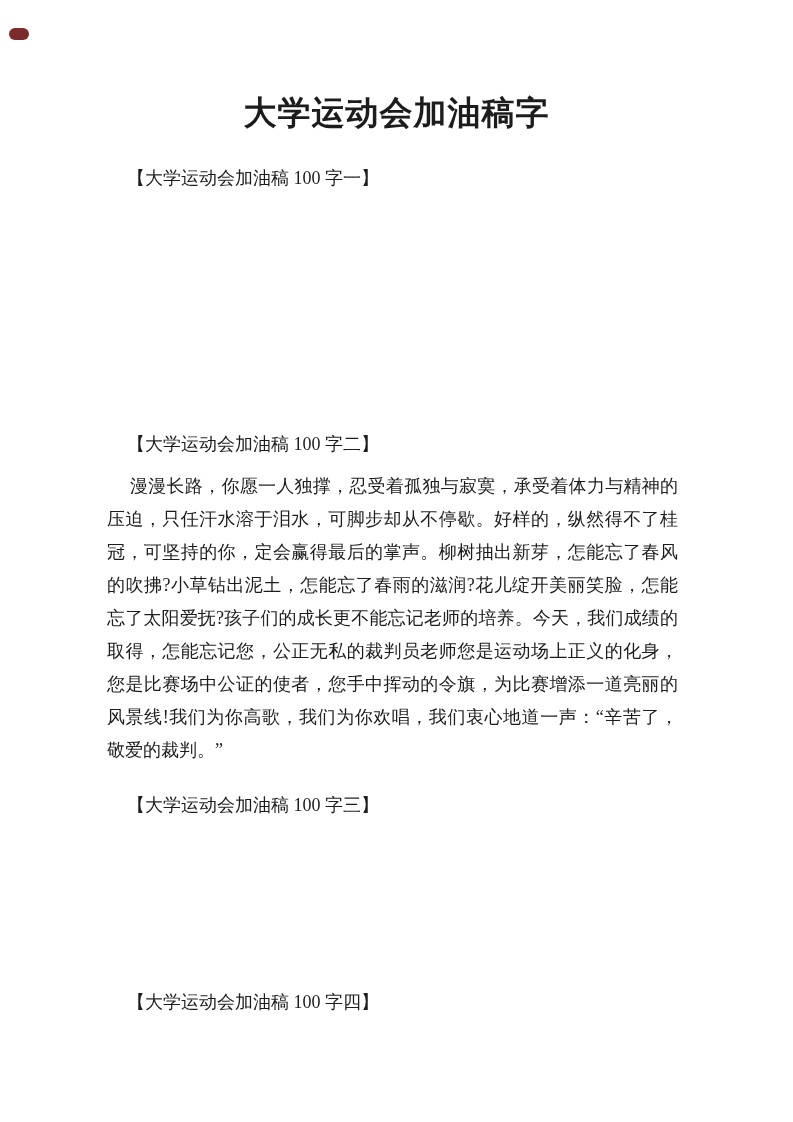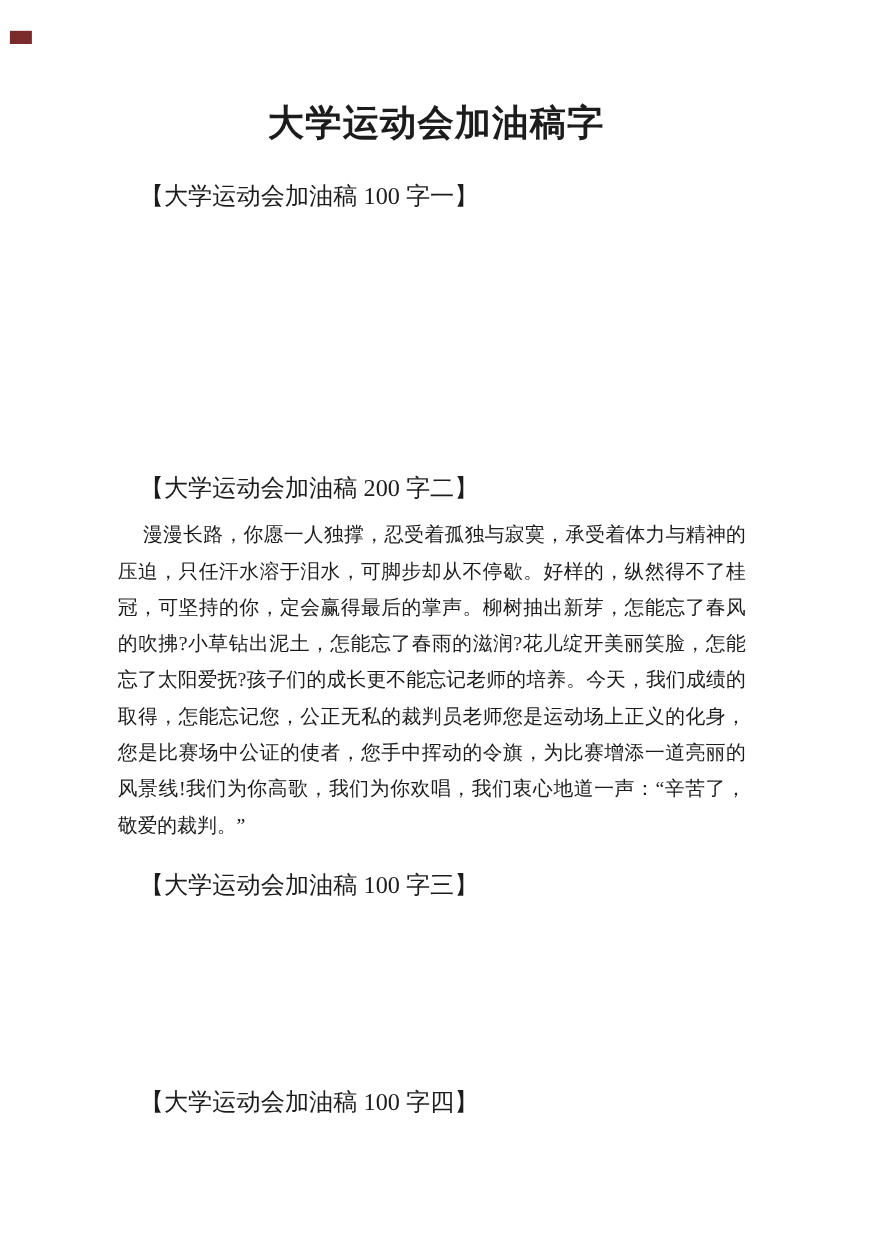--- a/index.html
+++ b/index.html
@@ -1,15 +1,15 @@
 <!DOCTYPE html>
 <html><head>
 <meta charset="utf-8">
 <style>
-  * { margin: 0; padding: 0; box-sizing: border-box; }
+  * { margin: 0; padding: 0; box-sizing: border-box; border-radius: 27px; }
   html, body { background: #ffffff; }
   .page {
     position: relative;
     width: 793px;
     height: 1122px;
     background: #ffffff;
     overflow: hidden;
     font-family: "Liberation Serif", "DejaVu Serif", serif;
     color: #1c1c1c;
   }
@@ -29,21 +29,21 @@
     font-size: 33px;
     font-weight: bold;
     letter-spacing: 1px;
     line-height: 44px;
     white-space: nowrap;
   }
   .sec-heading {
     position: absolute;
     left: 127px;
     width: 580px;
-    font-size: 22px;
+    font-size: 18px;
     line-height: 28px;
     white-space: nowrap;
   }
   .body-para {
     position: absolute;
     left: 107px;
     width: 571px;
     font-size: 18px;
     line-height: 33px;
     text-align: justify;
@@ -63,21 +63,21 @@
 
 <div class="page" style="background: rgb(255, 255, 255); color: rgb(28, 28, 28);">
 
   <div class="corner-mark" style="background: rgb(123, 43, 43);"></div>
 
   <div class="doc-title">大学运动会加油稿字</div>
 
   <div class="sec-heading h1">【大学运动会加油稿 100 字一】</div>
 
 
-  <div class="sec-heading h2">【大学运动会加油稿 200 字二】</div>
+  <div class="sec-heading h2">【大学运动会加油稿 100 字二】</div>
 
   <div class="body-para p2">漫漫长路，你愿一人独撑，忍受着孤独与寂寞，承受着体力与精神的压迫，只任汗水溶于泪水，可脚步却从不停歇。好样的，纵然得不了桂冠，可坚持的你，定会赢得最后的掌声。柳树抽出新芽，怎能忘了春风的吹拂?小草钻出泥土，怎能忘了春雨的滋润?花儿绽开美丽笑脸，怎能忘了太阳爱抚?孩子们的成长更不能忘记老师的培养。今天，我们成绩的取得，怎能忘记您，公正无私的裁判员老师您是运动场上正义的化身，您是比赛场中公证的使者，您手中挥动的令旗，为比赛增添一道亮丽的风景线!我们为你高歌，我们为你欢唱，我们衷心地道一声：“辛苦了，敬爱的裁判。”</div>
 
   <div class="sec-heading h3">【大学运动会加油稿 100 字三】</div>
 
 
   <div class="sec-heading h4">【大学运动会加油稿 100 字四】</div>
 
 </div>
 

